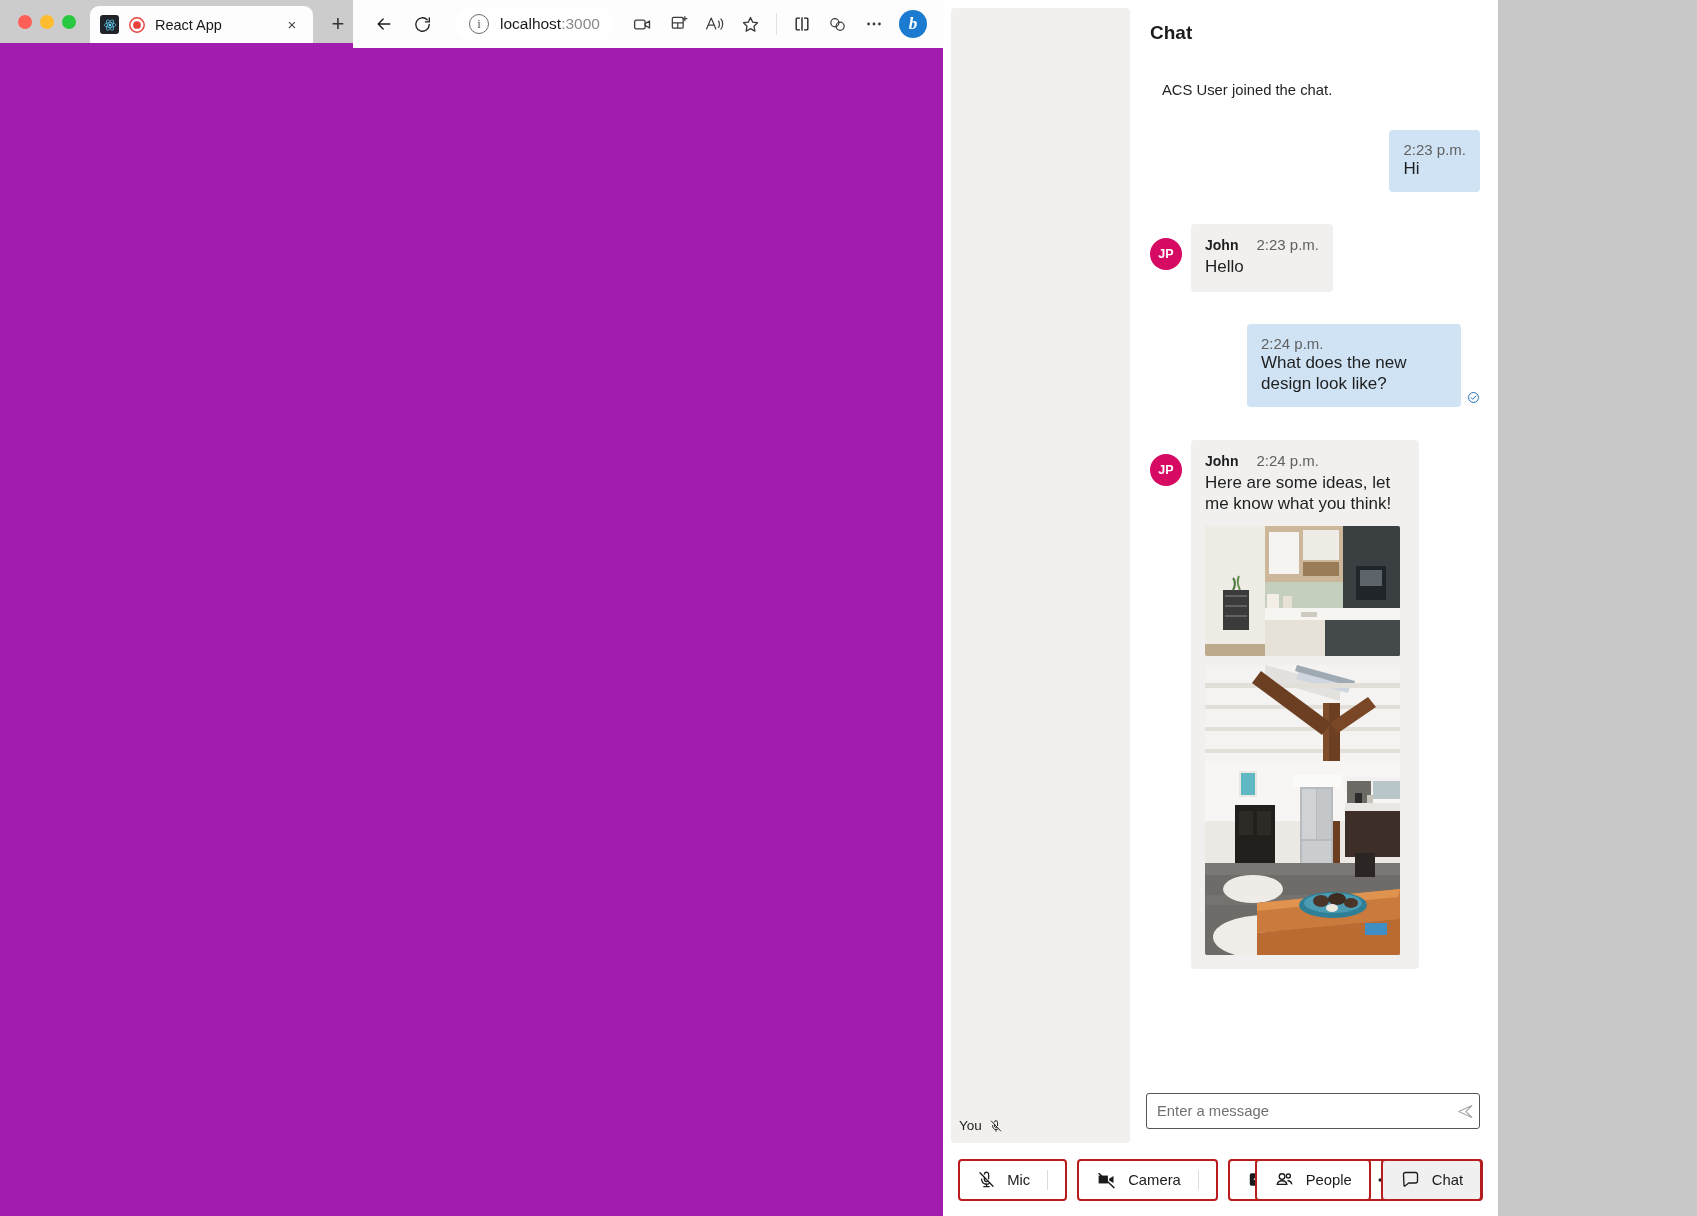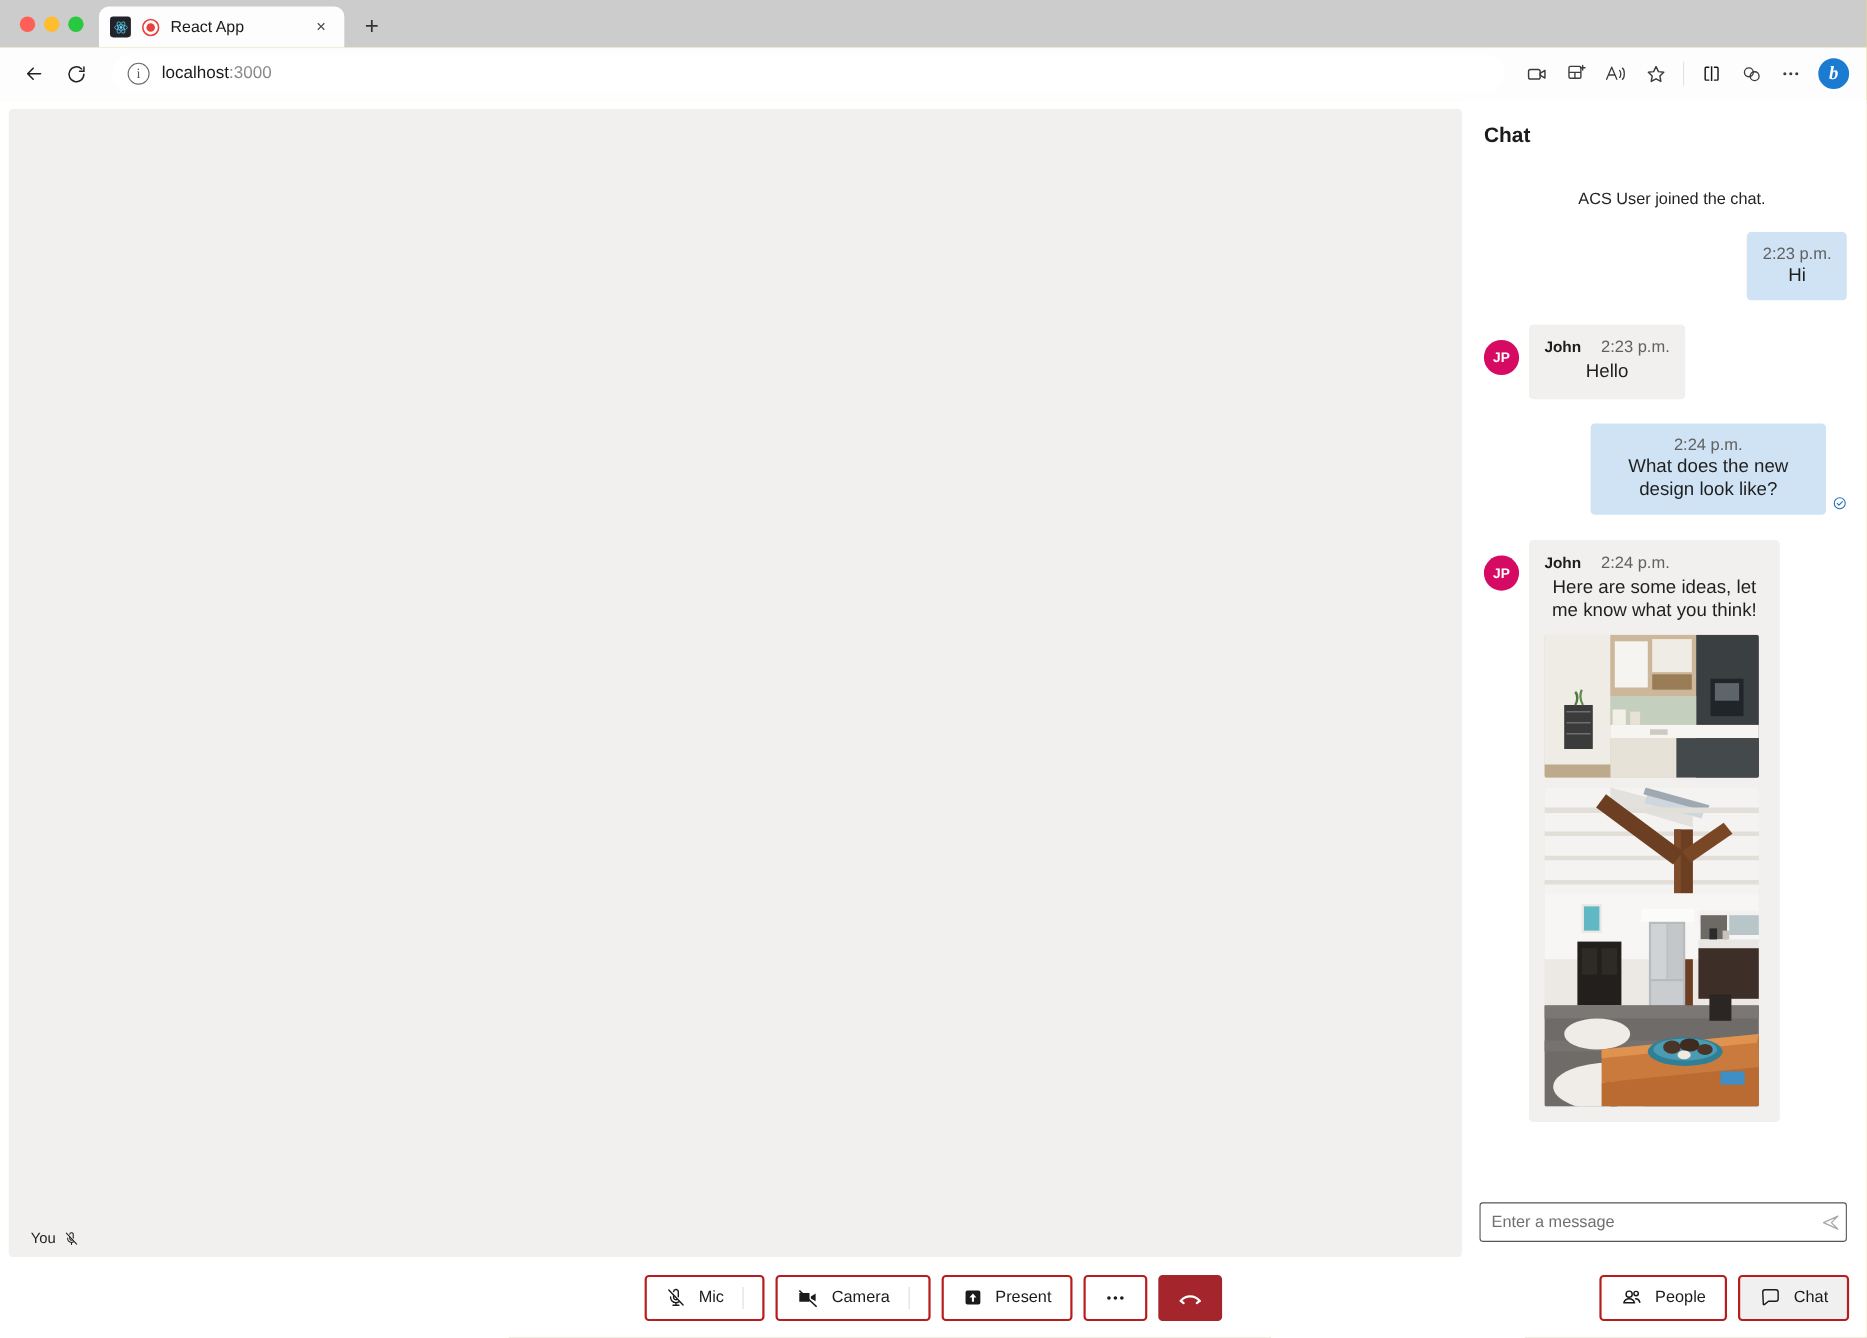--- a/index.html
+++ b/index.html
@@ -4,21 +4,21 @@
 <style>
   * { box-sizing: border-box; margin: 0; padding: 0; }
   html, body {
     width: 1697px; height: 1216px;
     overflow: hidden;
     font-family: "Liberation Sans", sans-serif;
     background: #c8c8c8;
   }
 
   
-  .window { width: 1697px; height: 1216px; display: flex; flex-direction: column; background: #fde047; }
+  .window { width: 1498px; height: 1216px; display: flex; flex-direction: row; background: #a21caf; }
 
   
   .tabbar {
     height: 43px; display: flex; align-items: flex-end;
     background: #cccccc; padding-left: 14px; position: relative;
   }
   .traffic { display: flex; align-items: center; gap: 8px; height: 43px; padding: 0 14px 0 4px; }
   .dot { width: 14px; height: 14px; border-radius: 50%; }
   .dot.red { background: #ff5f57; }
   .dot.yellow { background: #febc2e; }
@@ -95,35 +95,35 @@
   .stage {
     flex: 1; background: #f1f0ef; border-radius: 4px; position: relative;
     display: flex; align-items: center; justify-content: center;
   }
   .big-avatar {
     width: 103px; height: 103px; border-radius: 50%; background: #7a7574;
     color: #fff; font-size: 33px; letter-spacing: 0.5px;
     display: flex; align-items: center; justify-content: center;
   }
   .stage-label {
-    position: absolute; left: 20px; bottom: 10px;
+    position: absolute; left: 8px; bottom: 10px;
     display: flex; align-items: center; gap: 7px;
     font-size: 13.5px; color: #232323;
   }
 
   
   .chat-panel {
     width: 368px; flex: none; background: #ffffff;
     display: flex; flex-direction: column; min-height: 0;
     padding: 0 18px 0 16px;
   }
   .chat-title { font-size: 19px; font-weight: 700; color: #1b1b1b; padding: 22px 0 0 4px; }
   .chat-scroll {
     flex: 1; min-height: 0; overflow: hidden; padding: 38px 0 6px 0;
-    display: flex; flex-direction: column; gap: 22px; text-align: center;
+    display: flex; flex-direction: column; gap: 32px;
   }
   .sys-msg { font-size: 14.8px; color: #242424; padding-left: 16px; }
 
   .row { display: flex; }
   .row.out { justify-content: flex-end; align-items: flex-start; gap: 6px; }
   .row.in { justify-content: flex-start; gap: 9px; padding-left: 4px; }
 
   .jp-avatar {
     width: 32px; height: 32px; border-radius: 50%; background: #d60a63;
     color: #fff; font-size: 12.5px; font-weight: 600;

